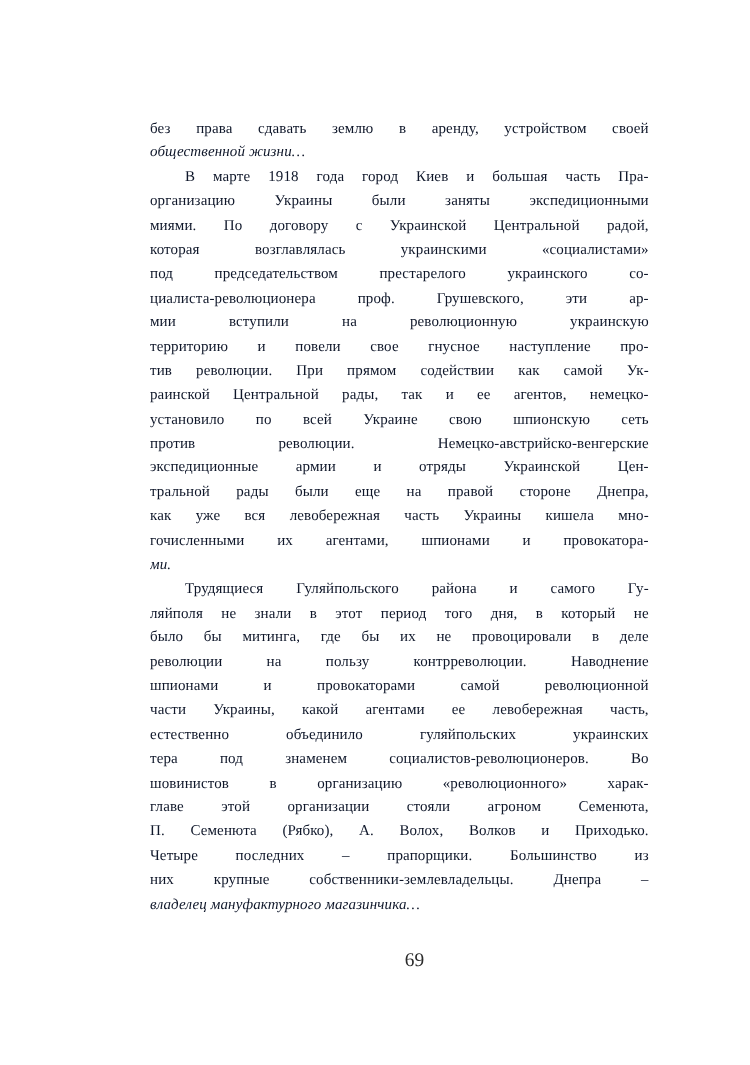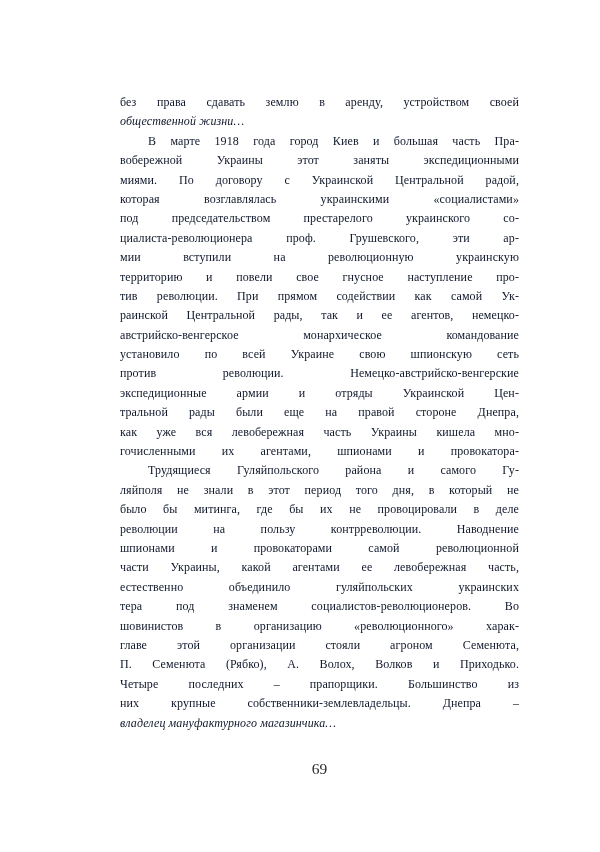--- a/index.html
+++ b/index.html
@@ -42,52 +42,52 @@
   }
   .line.last {
     text-align-last: left;
     font-style: italic;
   }
   .line.indent {
     text-indent: 28px;
   }
   .folio {
     position: absolute;
-    left: 120px;
+    left: 132px;
     top: 760px;
     width: 399px;
     text-align: center;
     font-size: 15.5px;
     color: #2b2b2b;
   }
 </style>
 </head>
 <body>
 
 <div class="book-page">
   <div class="text-block">
       <div class="line">без права сдавать землю в аренду, устройством своей</div>
       <div class="line last">общественной жизни…</div>
       <div class="line indent">В марте 1918 года город Киев и большая часть Пра-</div>
-      <div class="line">вобережной Украины этот заняты экспедиционными</div>
+      <div class="line">организацию Украины были заняты экспедиционными</div>
       <div class="line">миями. По договору с Украинской Центральной радой,</div>
       <div class="line">которая возглавлялась украинскими «социалистами»</div>
       <div class="line">под председательством престарелого украинского со-</div>
       <div class="line">циалиста-революционера проф. Грушевского, эти ар-</div>
       <div class="line">мии вступили на революционную украинскую</div>
       <div class="line">территорию и повели свое гнусное наступление про-</div>
       <div class="line">тив революции. При прямом содействии как самой Ук-</div>
       <div class="line">раинской Центральной рады, так и ее агентов, немецко-</div>
-      <div class="line">австрийско-венгерское монархическое командование</div>
       <div class="line">установило по всей Украине свою шпионскую сеть</div>
       <div class="line">против революции. Немецко-австрийско-венгерские</div>
       <div class="line">экспедиционные армии и отряды Украинской Цен-</div>
       <div class="line">тральной рады были еще на правой стороне Днепра,</div>
       <div class="line">как уже вся левобережная часть Украины кишела мно-</div>
       <div class="line">гочисленными их агентами, шпионами и провокатора-</div>
+      <div class="line last">ми.</div>
       <div class="line indent">Трудящиеся Гуляйпольского района и самого Гу-</div>
       <div class="line">ляйполя не знали в этот период того дня, в который не</div>
       <div class="line">было бы митинга, где бы их не провоцировали в деле</div>
       <div class="line">революции на пользу контрреволюции. Наводнение</div>
       <div class="line">шпионами и провокаторами самой революционной</div>
       <div class="line">части Украины, какой агентами ее левобережная часть,</div>
       <div class="line">естественно объединило гуляйпольских украинских</div>
       <div class="line">тера под знаменем социалистов-революционеров. Во</div>
       <div class="line">шовинистов в организацию «революционного» харак-</div>
       <div class="line">главе этой организации стояли агроном Семенюта,</div>

